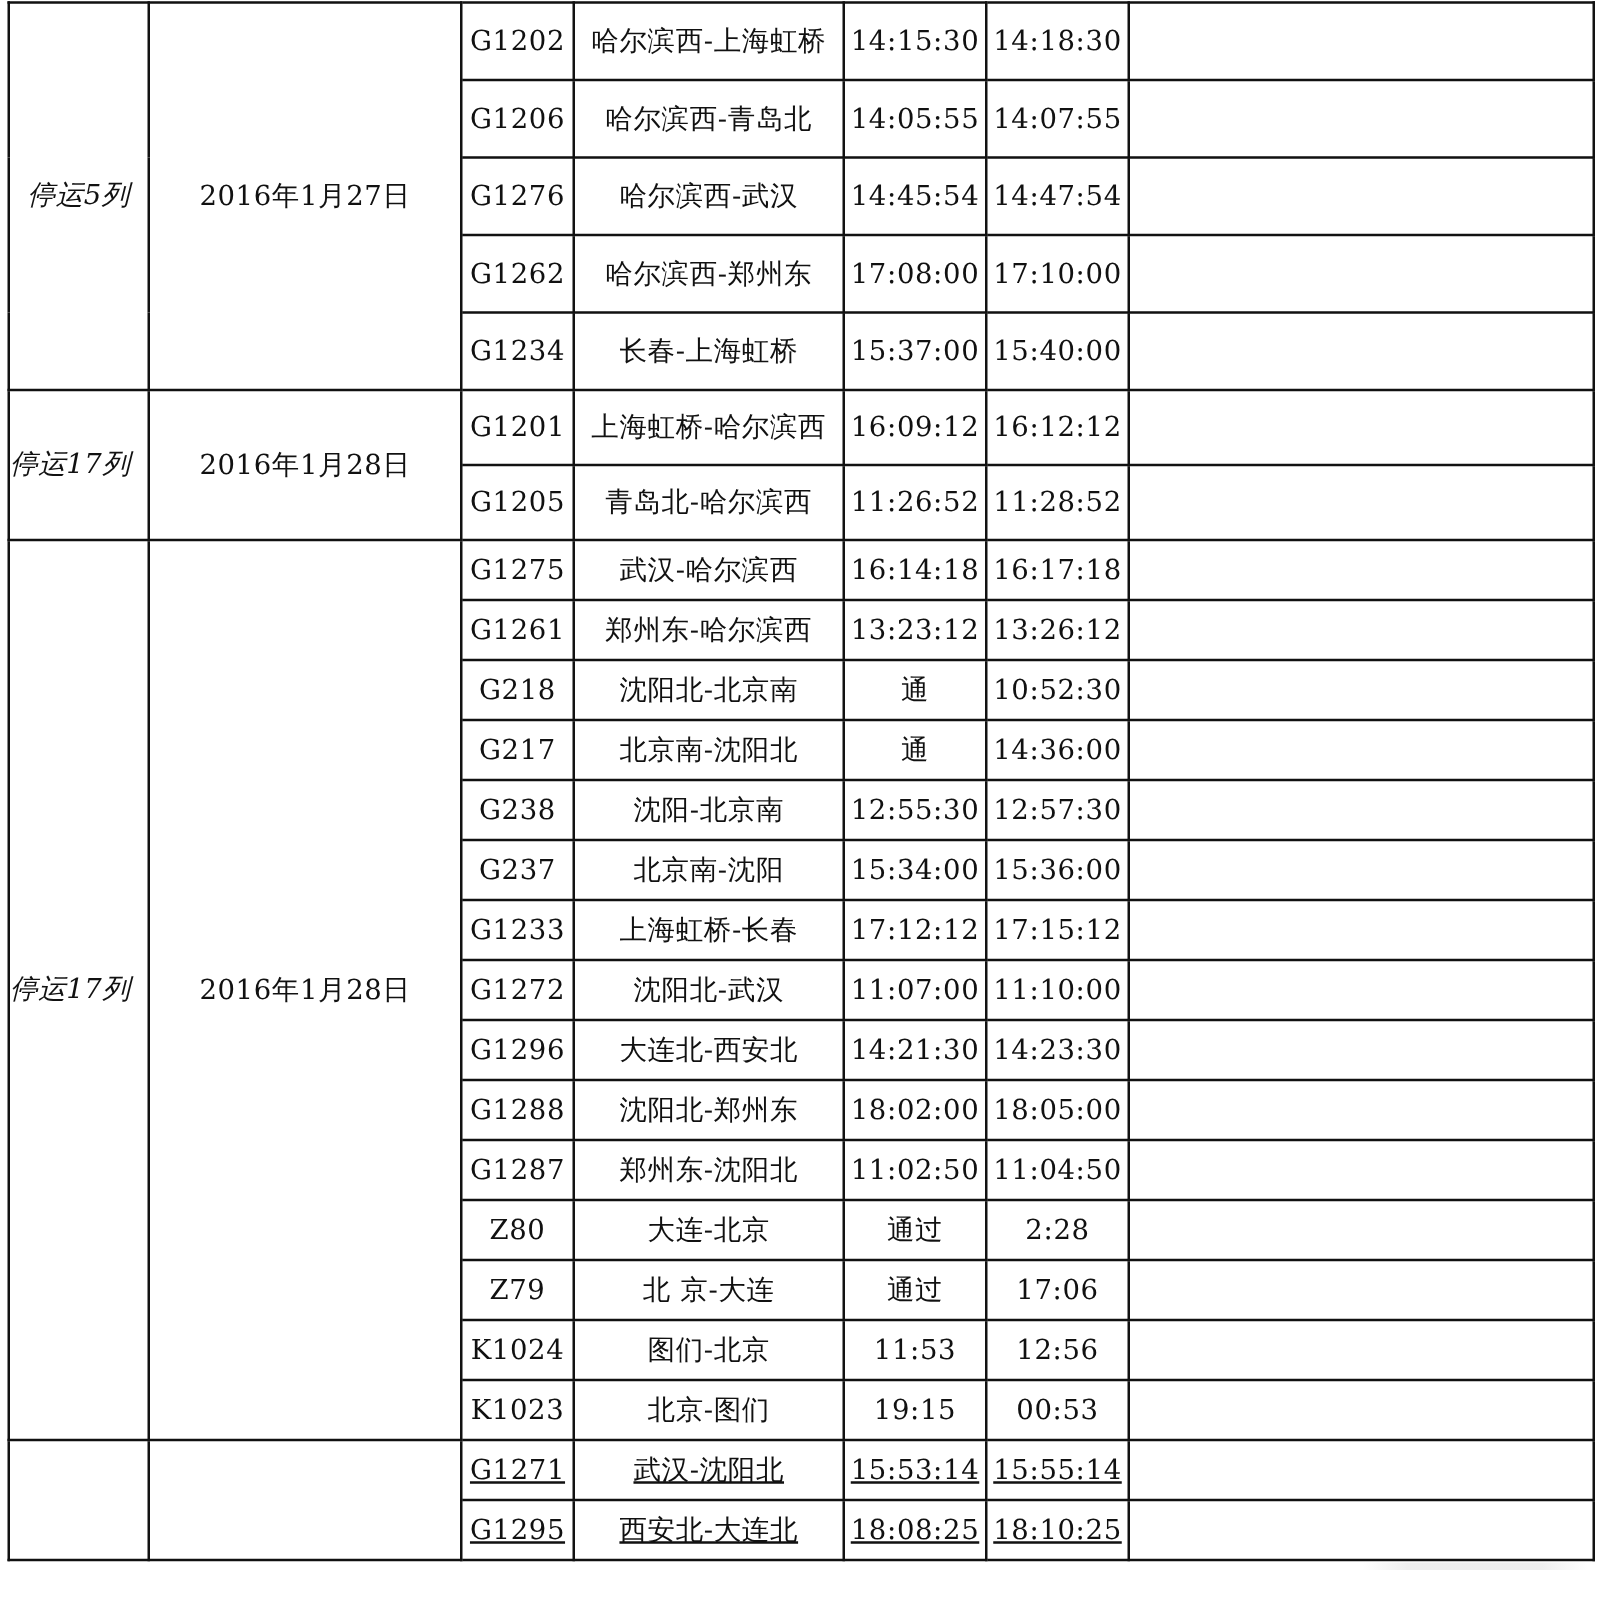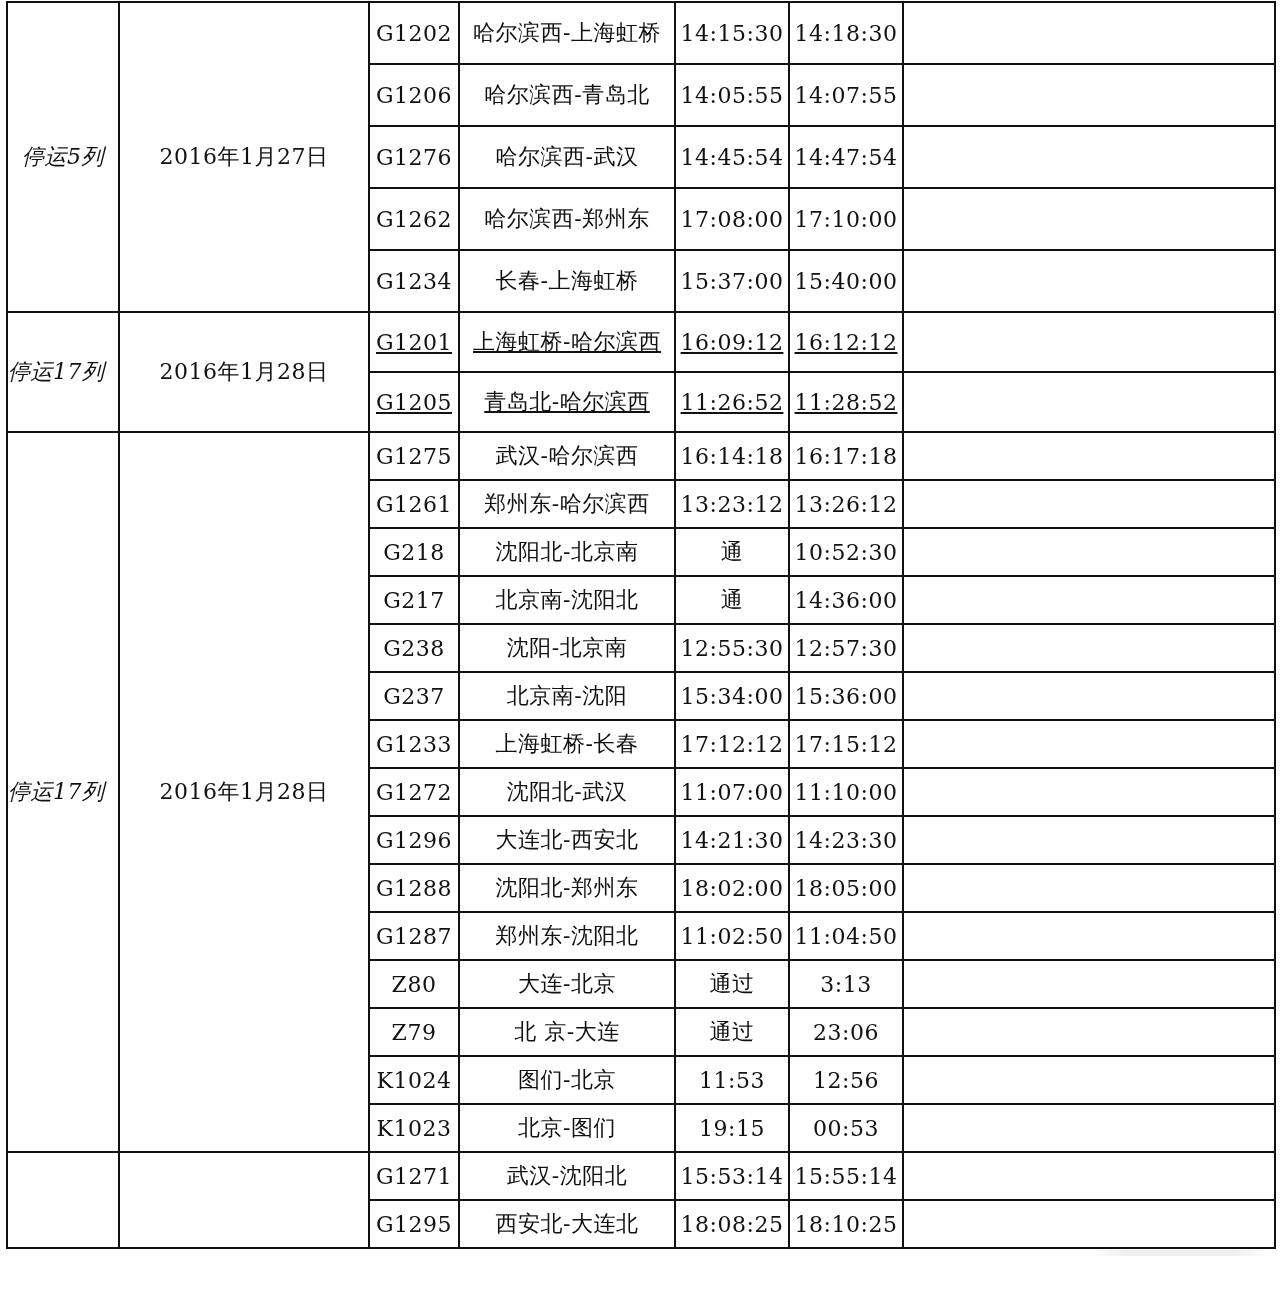--- a/index.html
+++ b/index.html
@@ -12,23 +12,23 @@
                    overflow: hidden; letter-spacing: 0.5px; }
   td.c-status { width: 108px; font-size: 24px; line-height: 36px; white-space: normal; }
   td.c-date { width: 246px; font-size: 23px; }
   td.c-train { width: 86px; }
   td.c-route { width: 212px; font-size: 23px; margin-top: 34px; }
   td.c-arr { width: 110px; border-radius: 29px; }
   td.c-dep { width: 110px; }
   td.c-note { width: auto; }
   .status-txt { display: inline-block; text-align: left; font-style: italic; }
   .sched tr.g1 td:not(.c-status):not(.c-date) { height: 60px; }
-  .sched tr.g2 td:not(.c-status):not(.c-date) { height: 58px; text-decoration: underline; }
+  .sched tr.g2 td:not(.c-status):not(.c-date) { height: 58px; }
   .sched tr.g3 td:not(.c-status):not(.c-date) { height: 46px; }
-  .sched tr.g4 td:not(.c-status):not(.c-date) { height: 46px; }
+  .sched tr.g4 td:not(.c-status):not(.c-date) { height: 46px; text-decoration: underline; }
   td.bottom-open { border-bottom: none; }
   .watermark { position: absolute; left: 1090px; top: 1250px; width: 180px; height: 6px;
                background: linear-gradient(90deg, transparent, #e8e8e8 20%, #e8e8e8 80%, transparent); opacity: .7; }
 </style>
 </head>
 <body>
 
 <table class="sched">
   <colgroup>
     <col style="width:112px">
@@ -169,28 +169,28 @@
         <td class="c-train">G1287</td>
         <td class="c-route">郑州东-沈阳北</td>
         <td class="c-arr">11:02:50</td>
         <td class="c-dep">11:04:50</td>
         <td class="c-note"></td>
       </tr>
       <tr class="g3">
         <td class="c-train">Z80</td>
         <td class="c-route">大连-北京</td>
         <td class="c-arr">通过</td>
-        <td class="c-dep">3:13</td>
+        <td class="c-dep">2:28</td>
         <td class="c-note"></td>
       </tr>
       <tr class="g3">
         <td class="c-train">Z79</td>
         <td class="c-route">北 京-大连</td>
         <td class="c-arr">通过</td>
-        <td class="c-dep">23:06</td>
+        <td class="c-dep">17:06</td>
         <td class="c-note"></td>
       </tr>
       <tr class="g3">
         <td class="c-train">K1024</td>
         <td class="c-route">图们-北京</td>
         <td class="c-arr">11:53</td>
         <td class="c-dep">12:56</td>
         <td class="c-note"></td>
       </tr>
       <tr class="g3">

